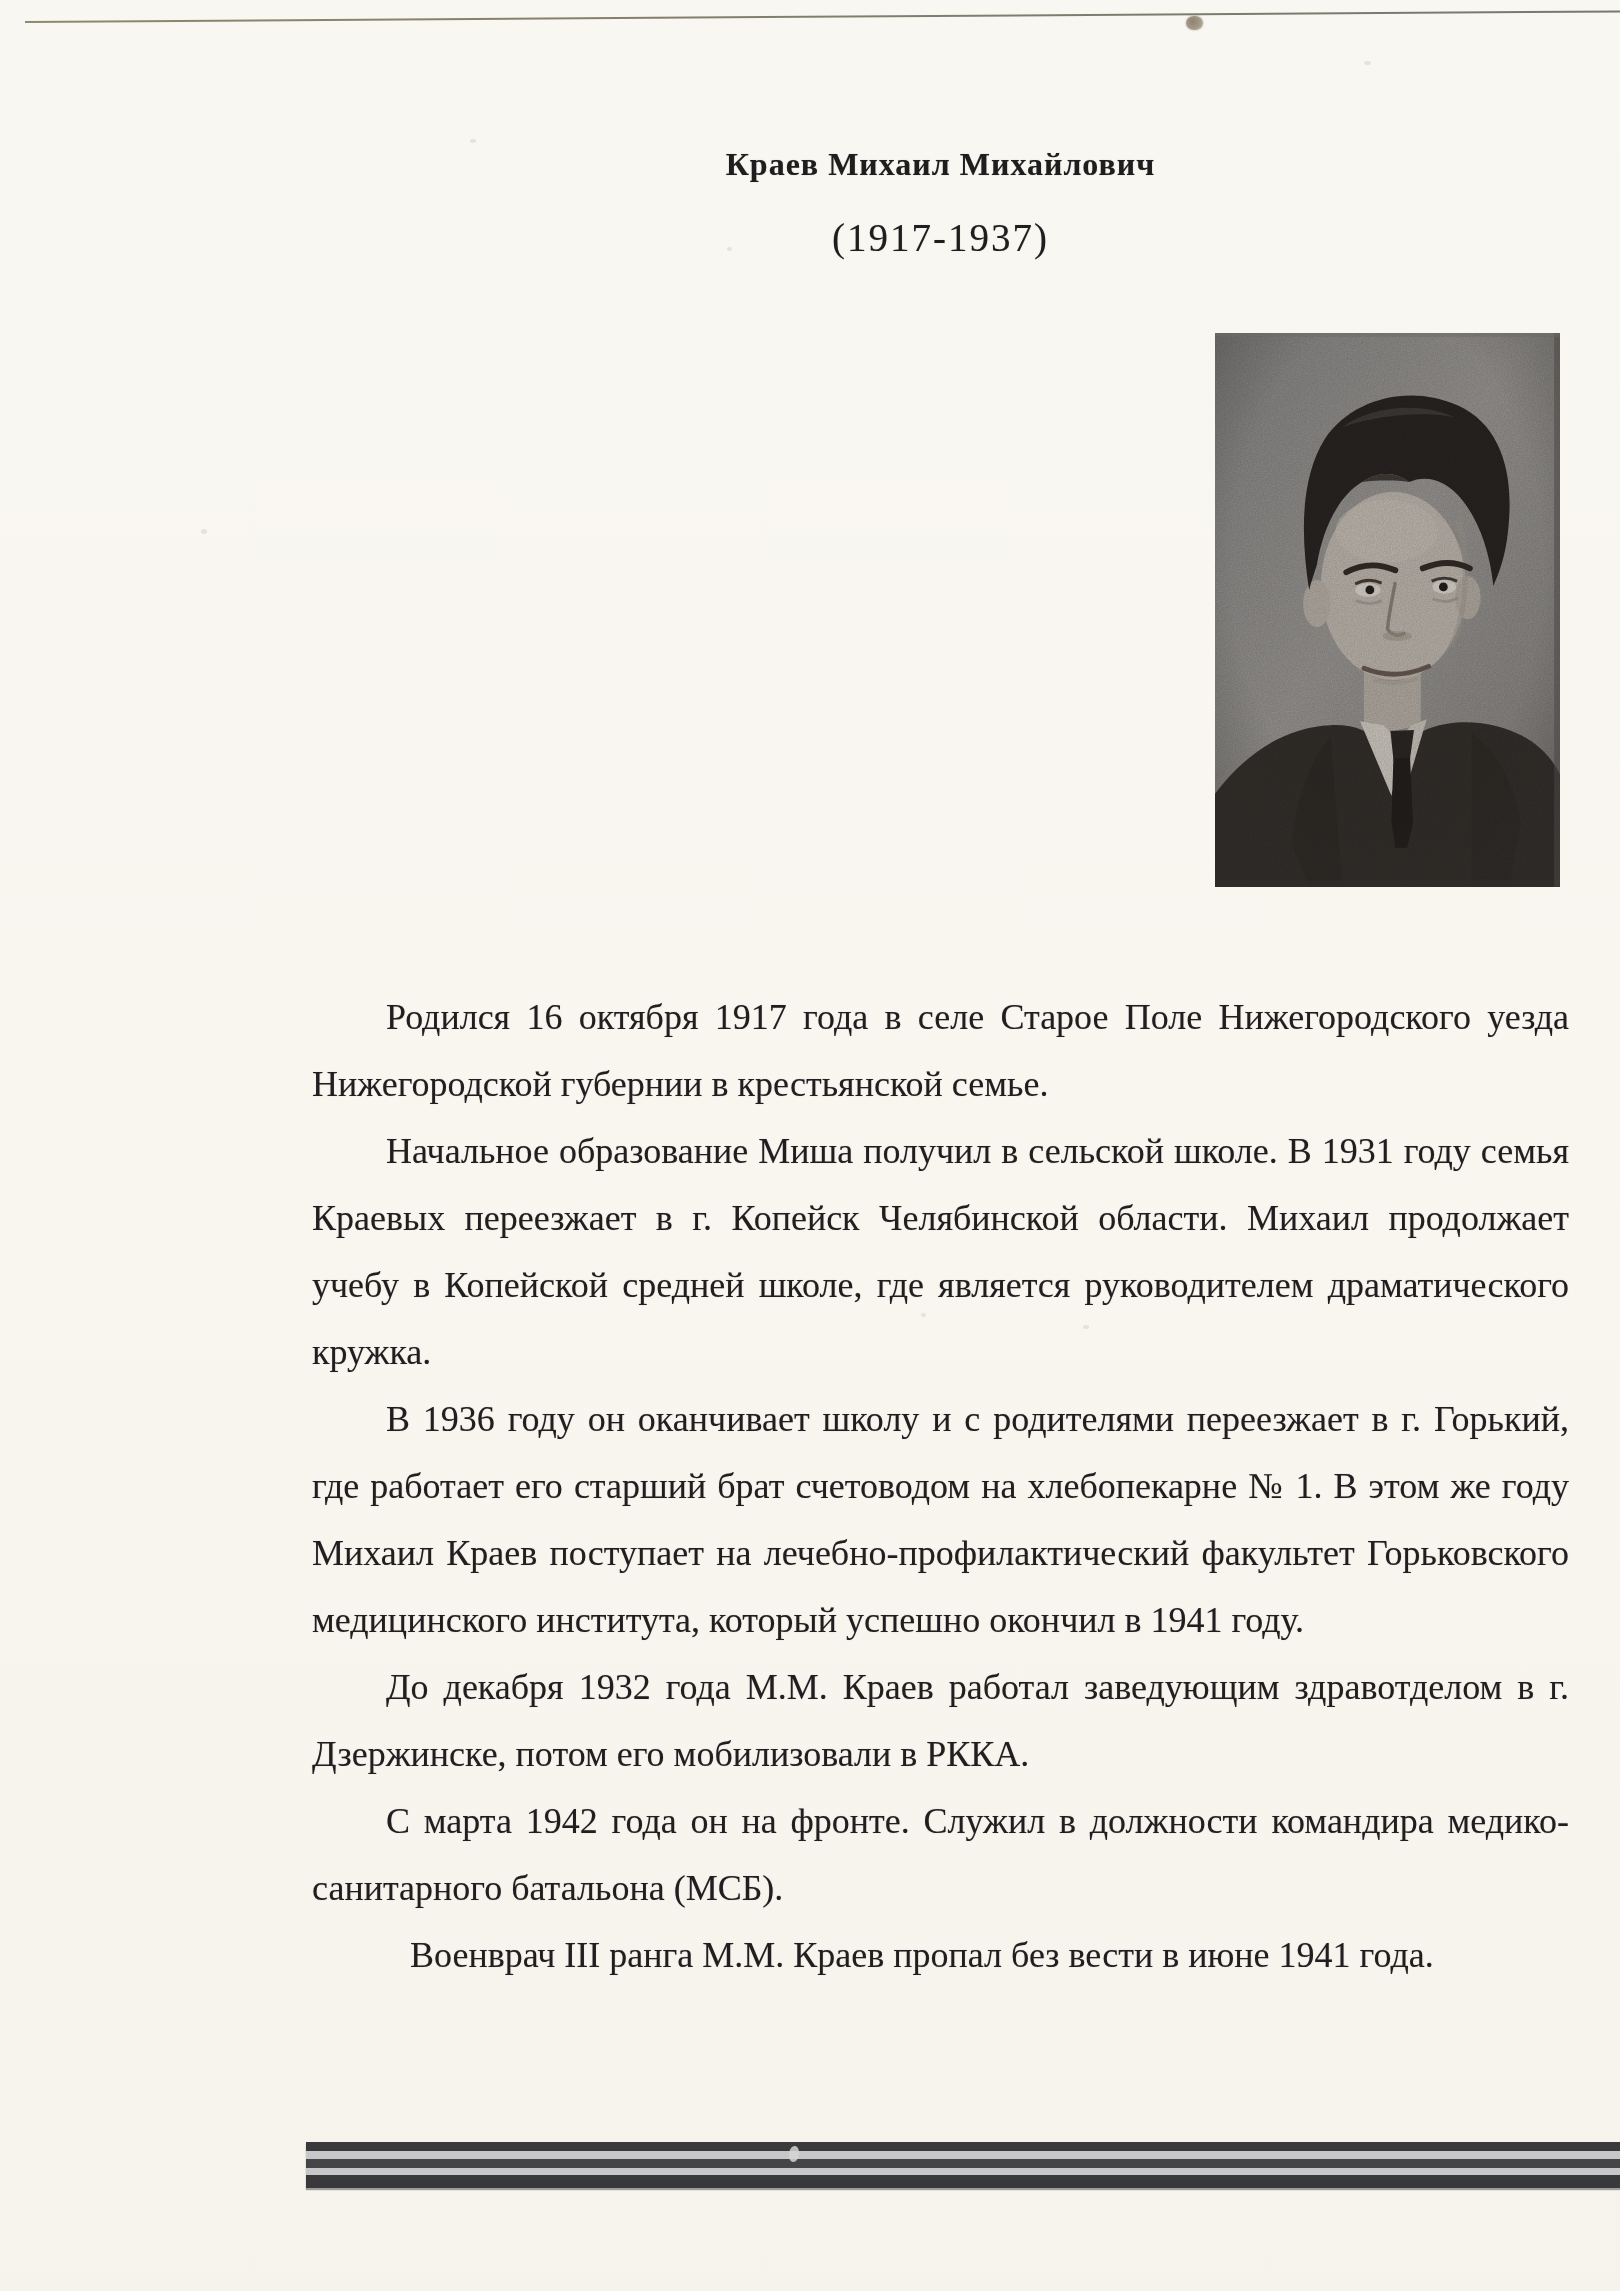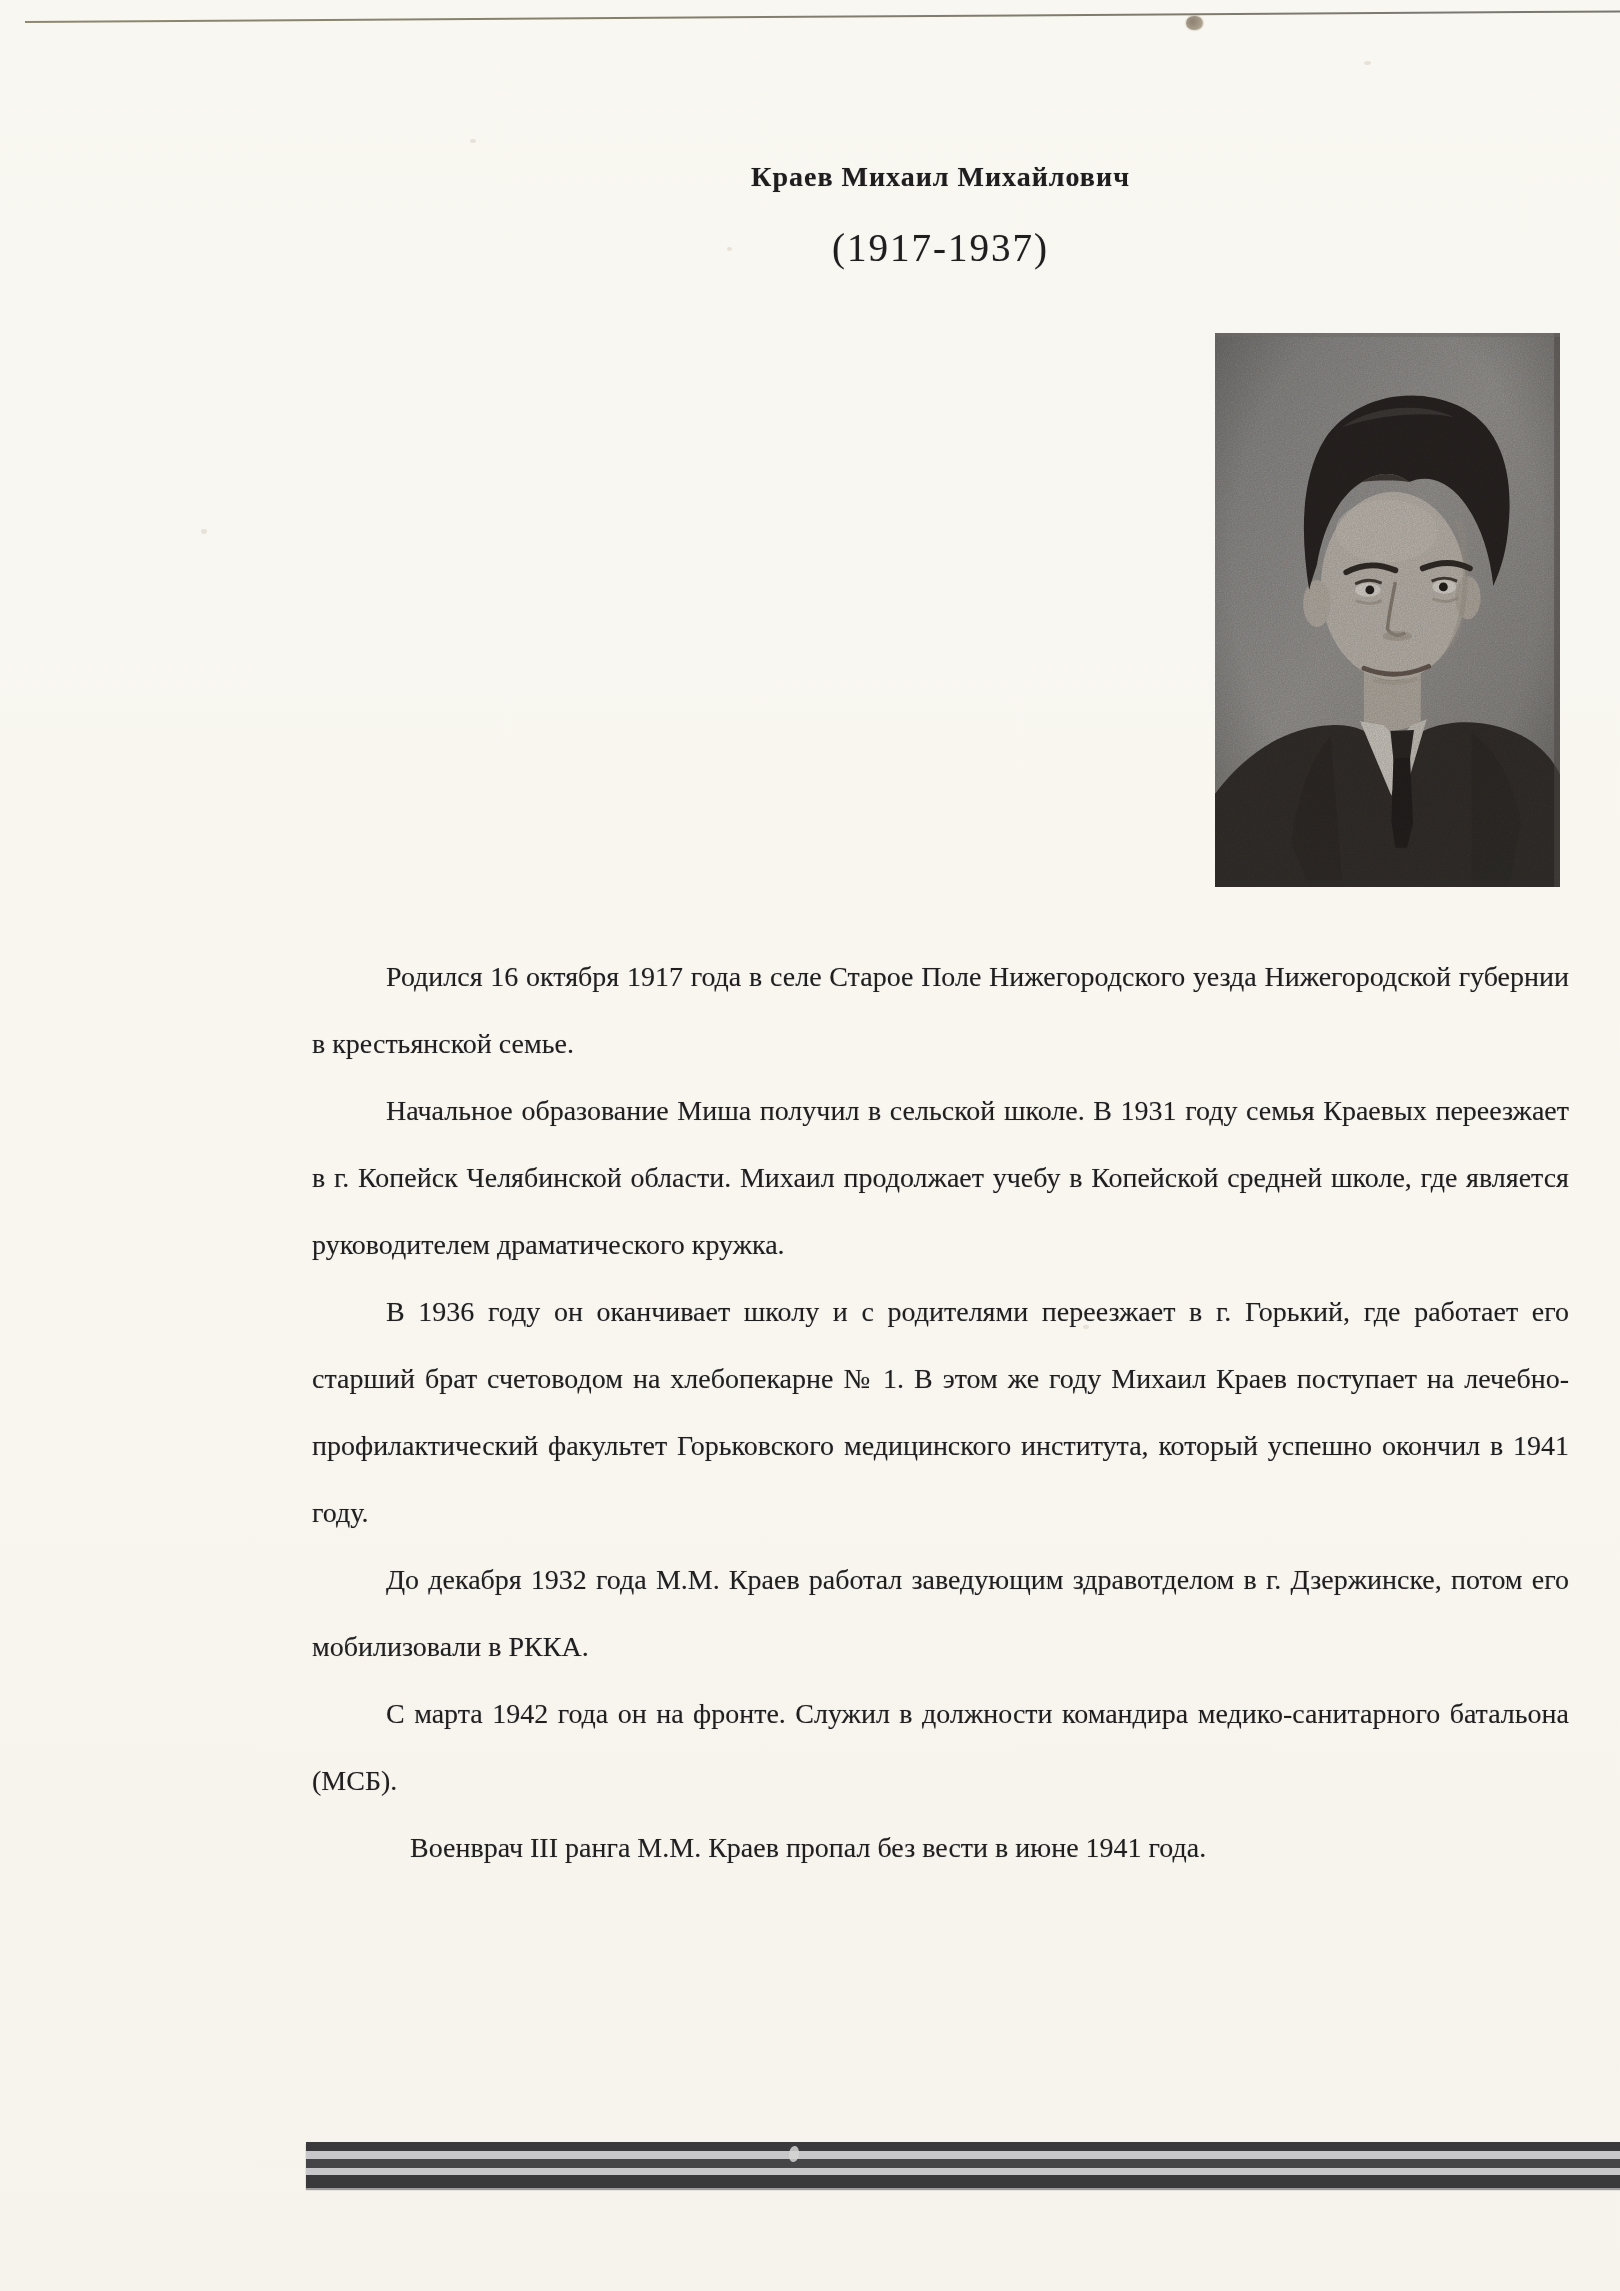--- a/index.html
+++ b/index.html
@@ -21,35 +21,35 @@
     position:absolute;left:1186px;top:15.7px;width:16.7px;height:14.7px;border-radius:50%;
     background:radial-gradient(circle at 40% 40%, #8d8273 0%, #a59a88 55%, #c4baa9 100%);
     box-shadow:0 0 2px rgba(120,110,90,.6);
   }
   .speck{position:absolute;border-radius:50%;background:#d9d2c2;opacity:.55;}
   .header{
     position:absolute;left:312px;top:145px;width:1257px;text-align:center;
     color:#1f1d1e;
   }
   .doc-title{
-    margin:16px;font-size:28px;font-weight:bold;letter-spacing:1px;
+    margin:1px;font-size:32px;font-weight:bold;letter-spacing:1px;
     text-shadow:0 0 1px rgba(30,30,55,.35);
   }
   .doc-years{
     margin:0;margin-top:32px;font-size:39px;font-weight:normal;letter-spacing:2px;
     text-shadow:0 0 1px rgba(30,30,55,.3);
   }
   .photo-frame{
     position:absolute;left:1215px;top:333px;width:345px;height:554px;
     background:#9a9795;
   }
   .photo-frame svg{display:block;width:100%;height:100%;}
   .bio{
-    position:absolute;left:312px;top:943px;width:1257px;
-    font-size:28px;line-height:67px;color:#201e1f;
+    position:absolute;left:312px;top:984px;width:1257px;
+    font-size:36px;line-height:67px;color:#201e1f;
     text-shadow:0 0 1px rgba(35,35,60,.3);
   }
   .bio p{
     margin:0;text-indent:74px;text-align:justify;
   }
   .bio p.final{text-indent:98px;}
   .ribbon{
     position:absolute;left:306px;top:2142px;width:1314px;height:46px;
     background:linear-gradient(180deg,
       #3a3a3d 0px,#3a3a3d 8.8px,

